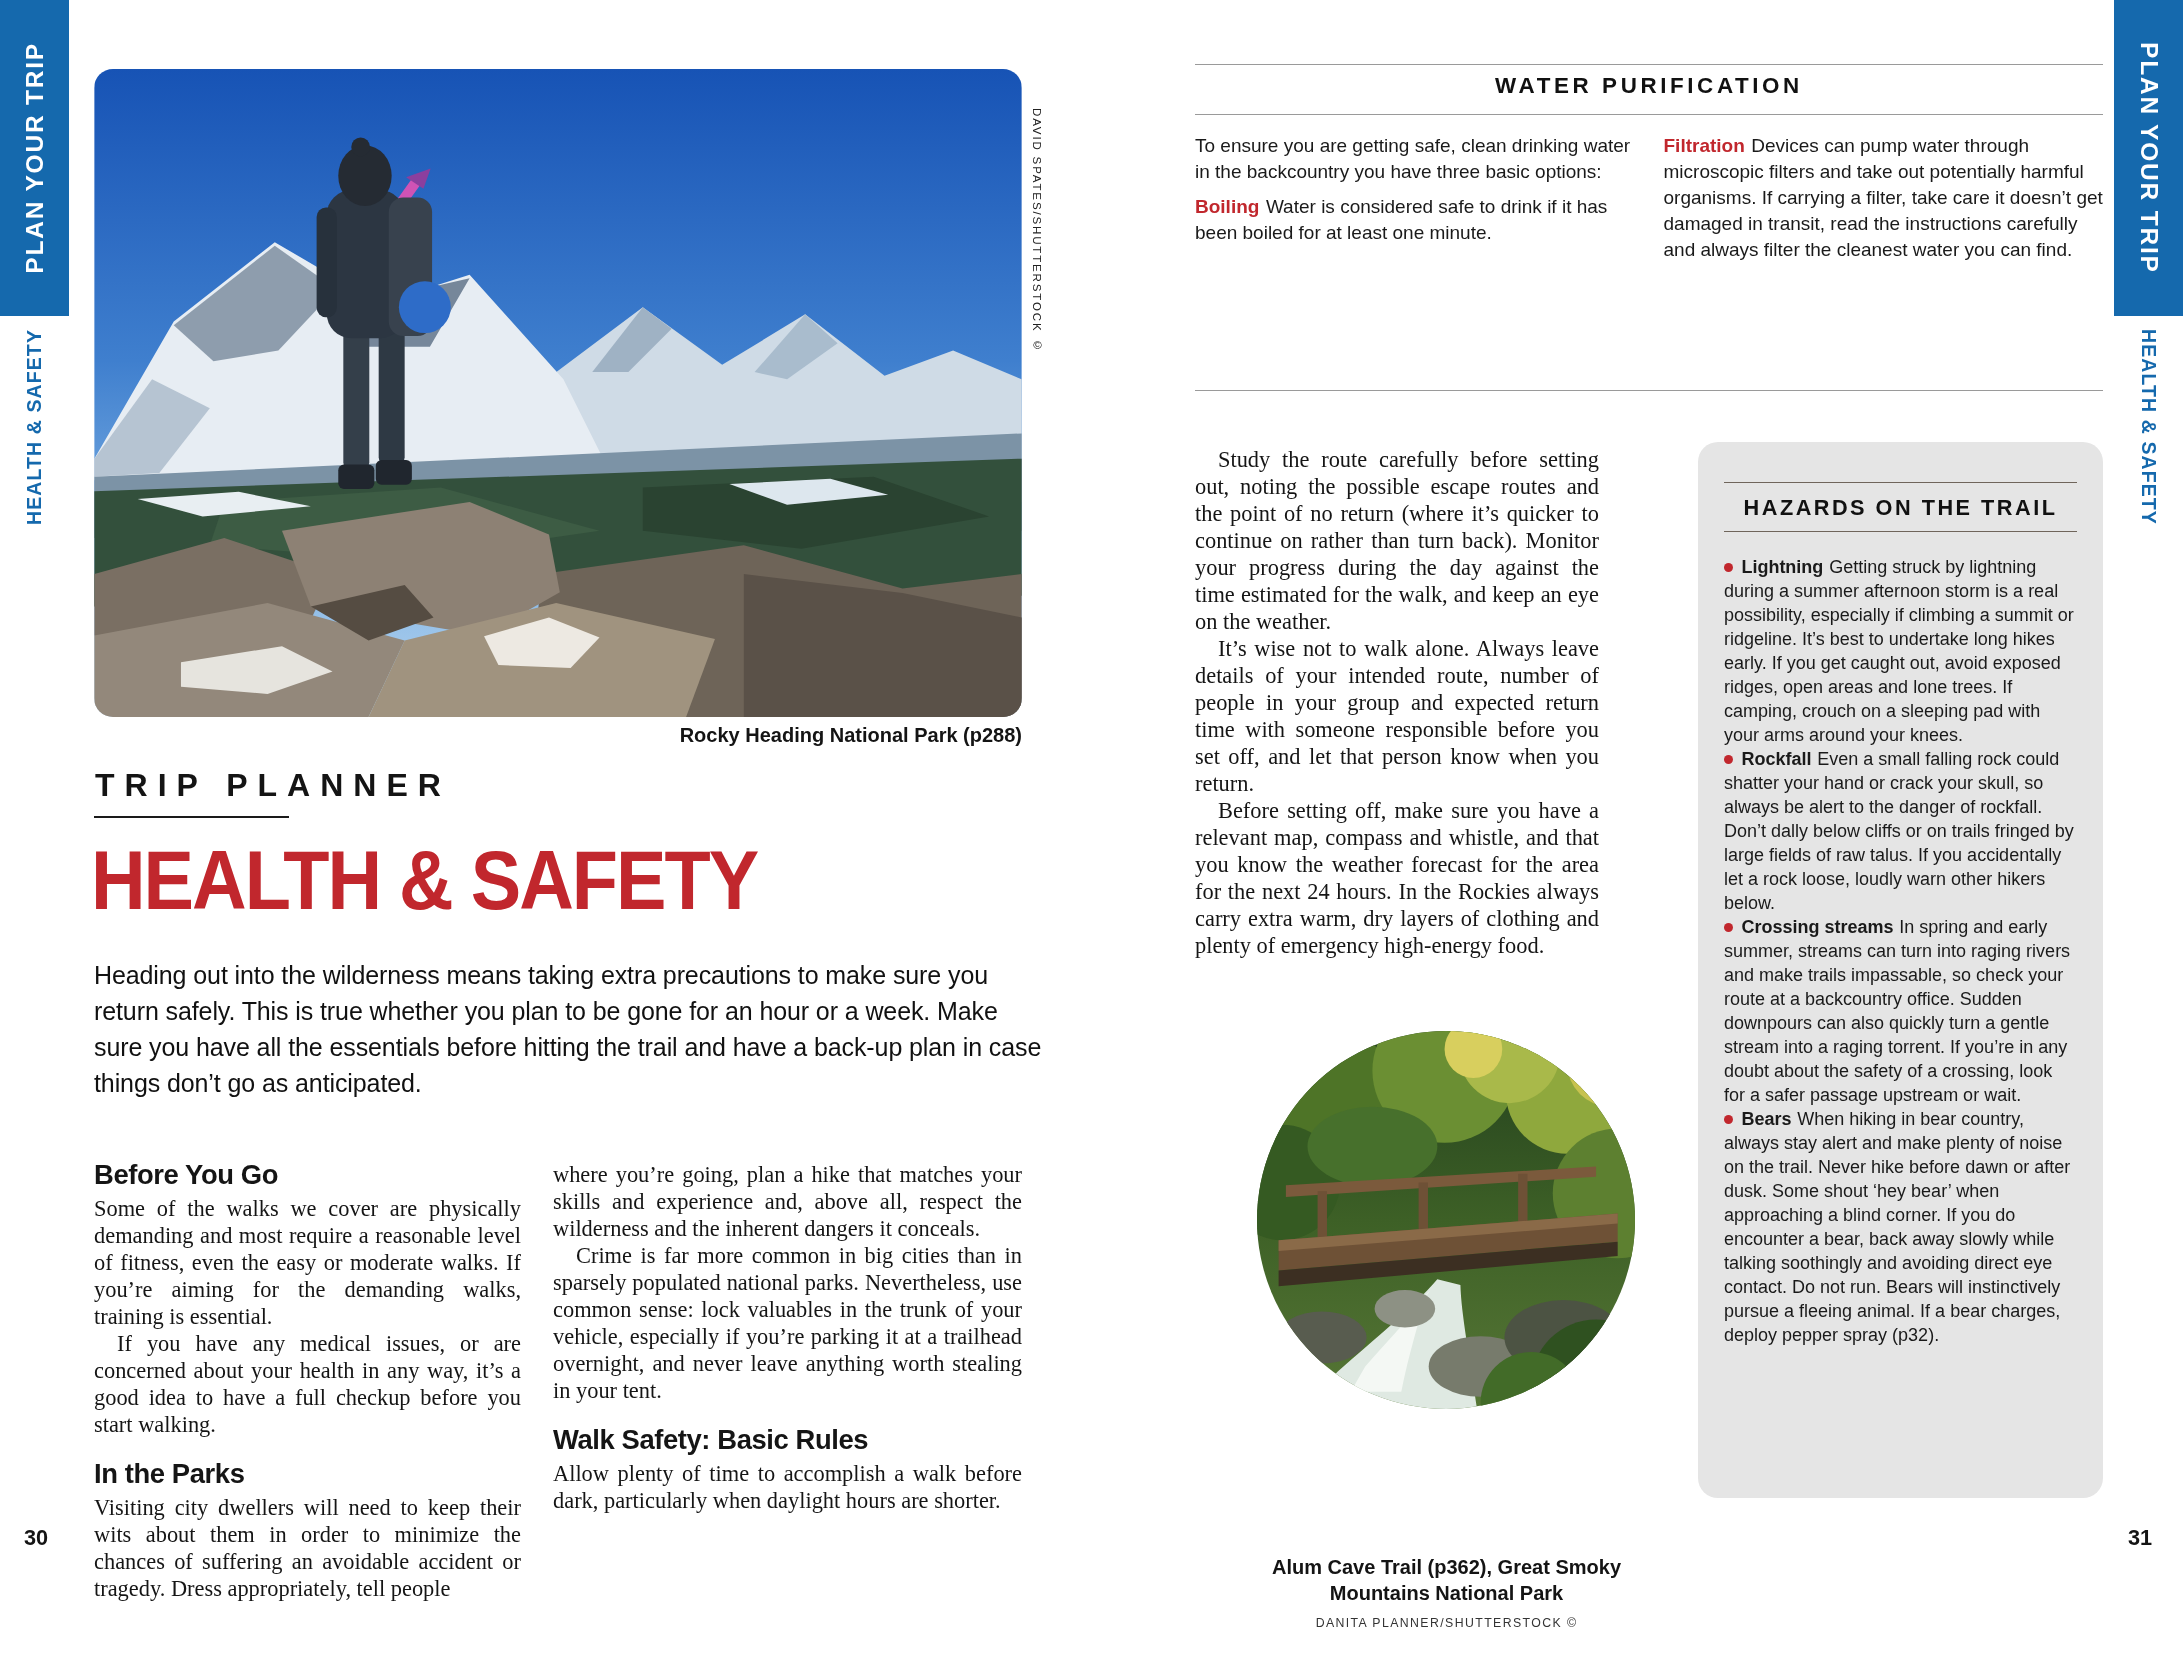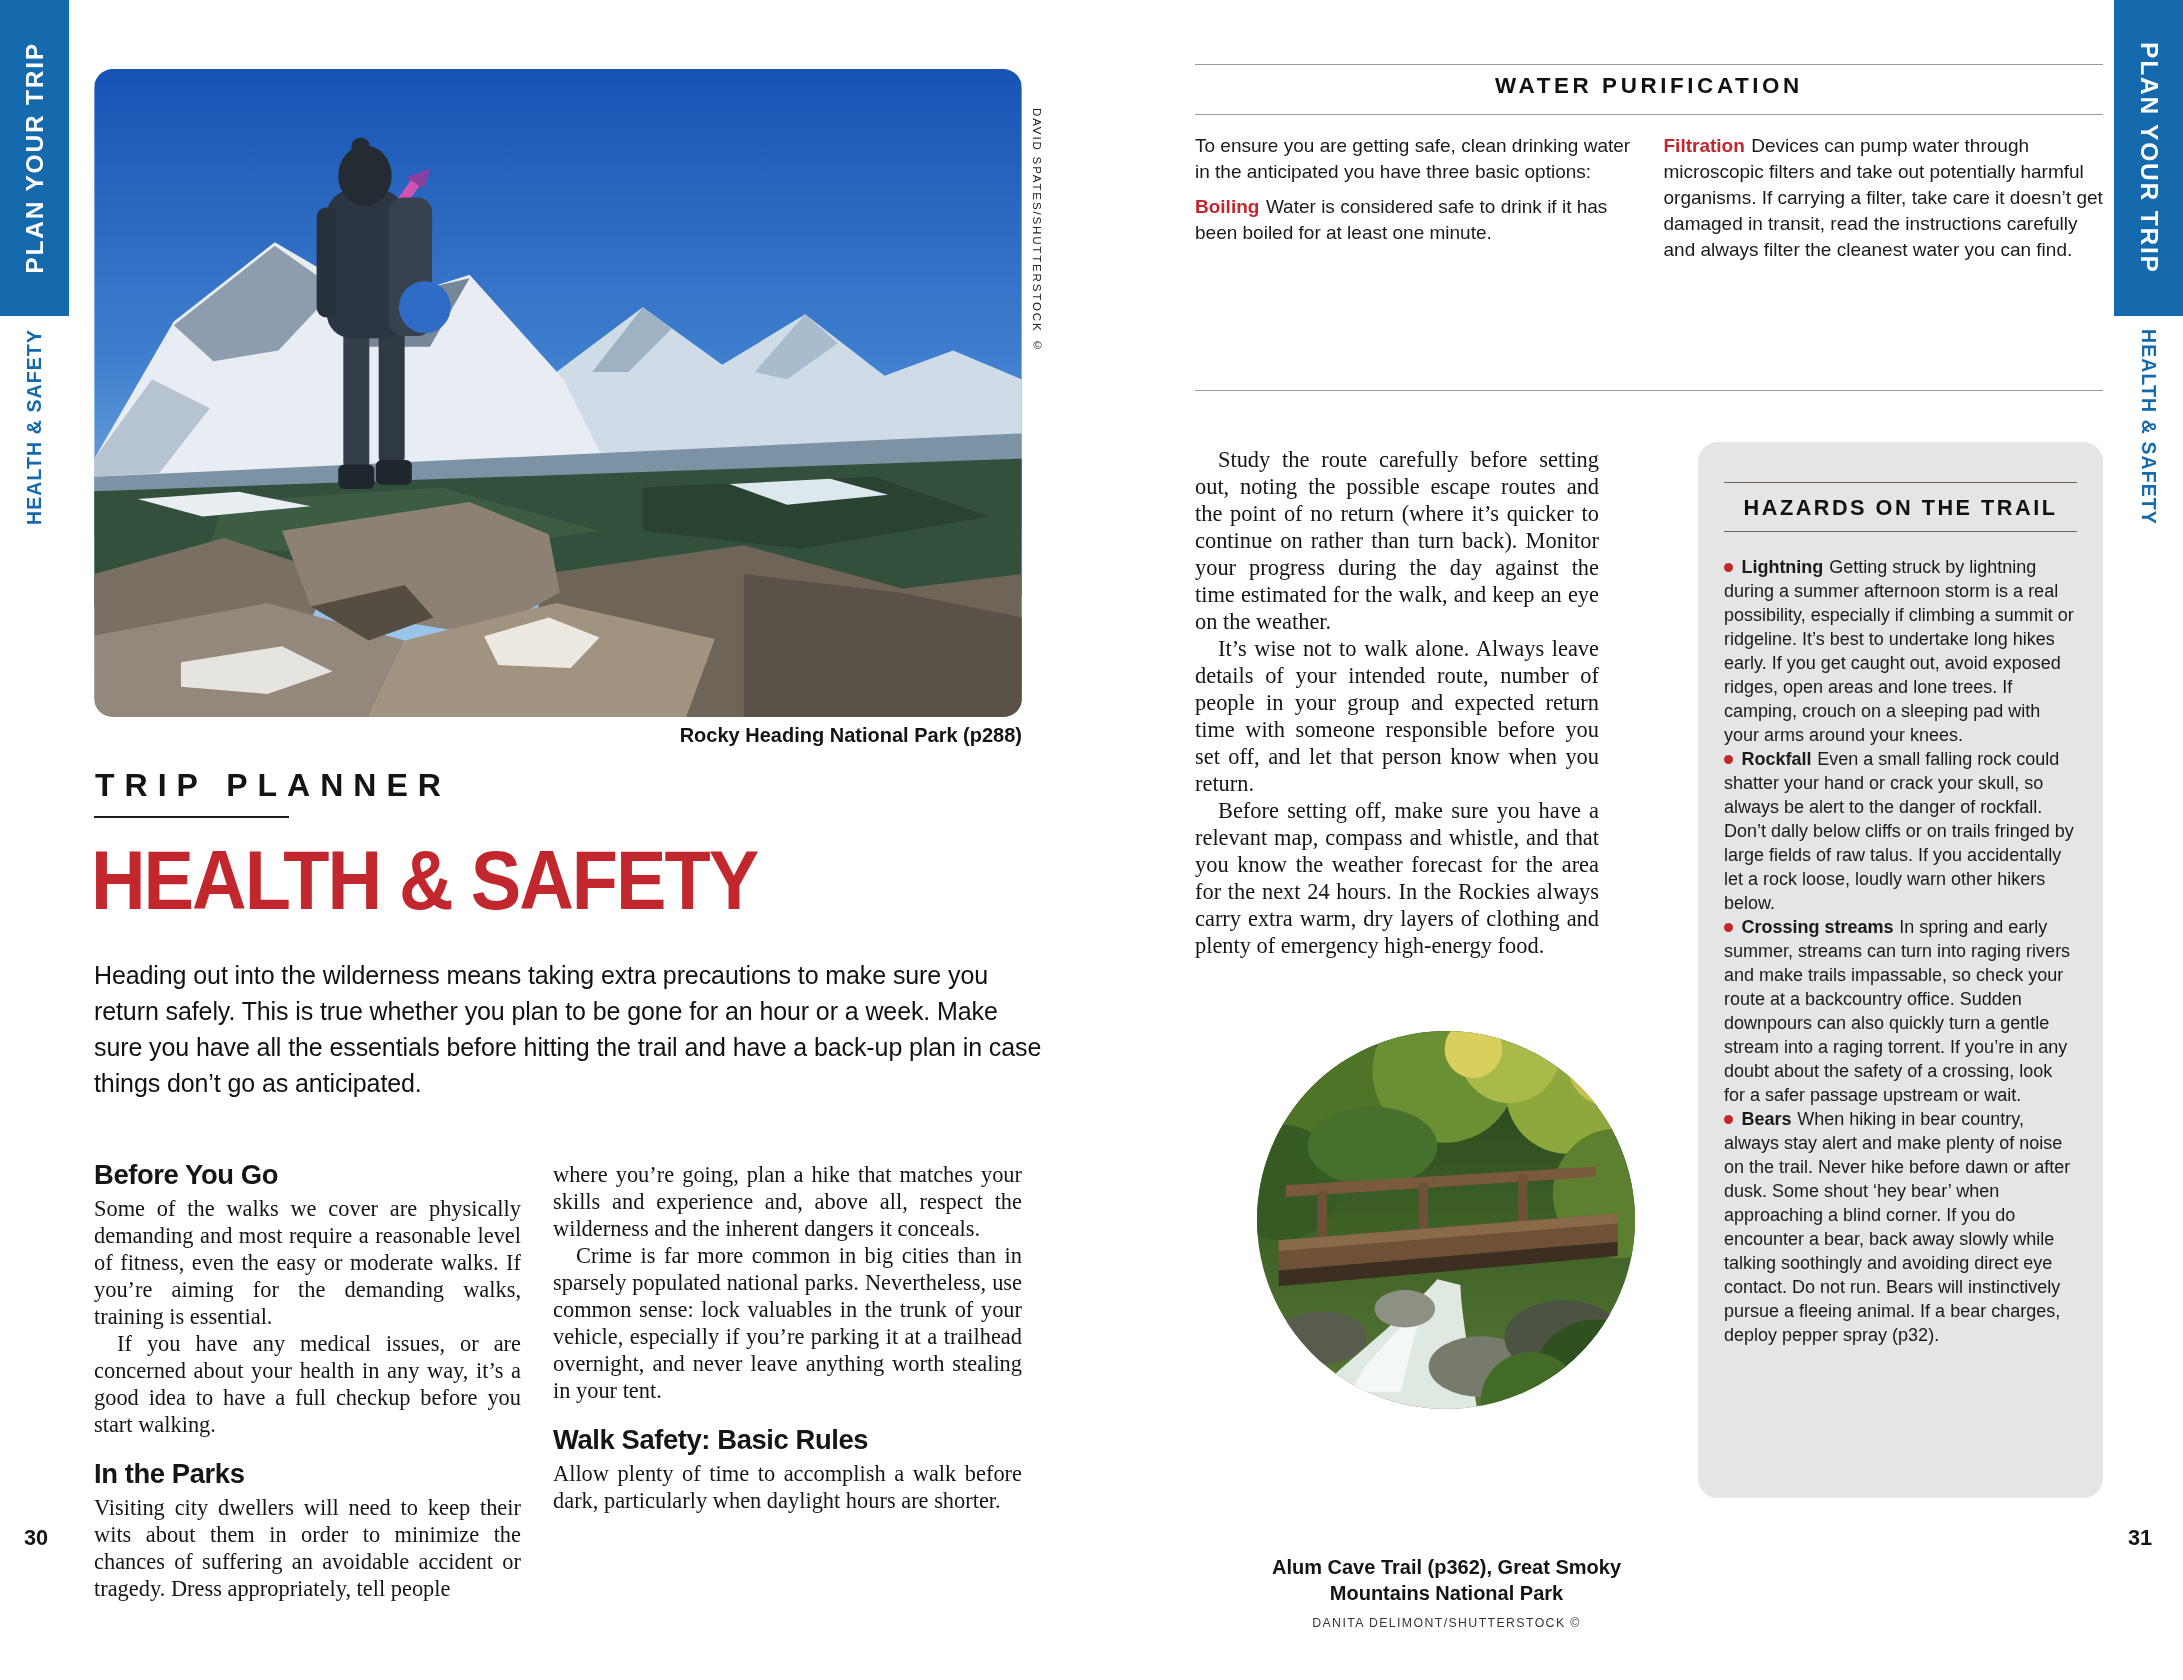--- a/index.html
+++ b/index.html
@@ -164,21 +164,21 @@
     <p>Allow plenty of time to accomplish a walk before dark, particularly when daylight hours are shorter.</p>
   </div>
 
   <div class="pagenum pagenum-left">30</div>
 
   <div class="rp-rule wp-rule-top"></div>
   <div class="wp-title">WATER PURIFICATION</div>
   <div class="rp-rule wp-rule-mid"></div>
   <div class="wp-cols">
     <div class="wp-col">
-      <p>To ensure you are getting safe, clean drinking water in the anticipated you have three basic options:</p>
+      <p>To ensure you are getting safe, clean drinking water in the backcountry you have three basic options:</p>
       <p>
         <span class="lead">Boiling</span><span>Water is considered safe to drink if it has been boiled for at least one minute.</span>
       </p>
     </div>
     <div class="wp-col">
       <p>
         <span class="lead">Filtration</span><span>Devices can pump water through microscopic filters and take out potentially harmful organisms. If carrying a filter, take care it doesn’t get damaged in transit, read the instructions carefully and always filter the cleanest water you can find.</span>
       </p>
     </div>
   </div>
@@ -237,18 +237,18 @@
       <ellipse cx="90" cy="425" rx="62" ry="36" fill="#585c4f"></ellipse>
       <ellipse cx="205" cy="385" rx="42" ry="26" fill="#8d9184"></ellipse>
       <ellipse cx="310" cy="465" rx="72" ry="42" fill="#777b6c"></ellipse>
       <ellipse cx="425" cy="425" rx="82" ry="52" fill="#4c5343"></ellipse>
       <circle cx="470" cy="490" r="90" fill="#2f5120"></circle>
       <circle cx="380" cy="515" r="70" fill="#426b28"></circle>
       <circle cx="40" cy="510" r="70" fill="#3a5c24"></circle>
     </svg>
   </div>
   <div class="caption-right">Alum Cave Trail (p362), Great Smoky Mountains National Park</div>
-  <div class="credit-right">DANITA DELIMONT/SHUTTERSTOCK ©</div>
+  <div class="credit-right">DANITA PLANNER/SHUTTERSTOCK ©</div>
 
   <div class="pagenum pagenum-right">31</div>
 
 </div>
 
 
 </body></html>

